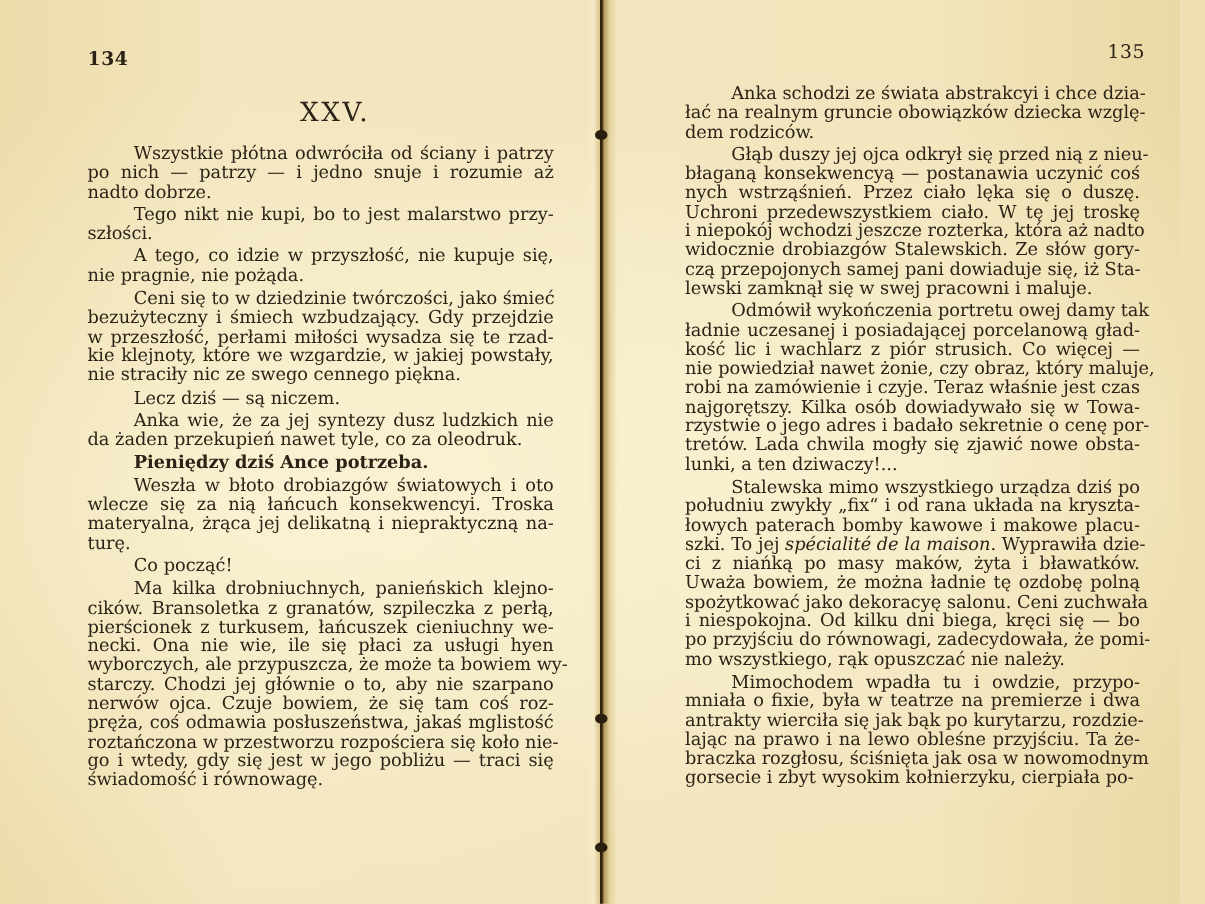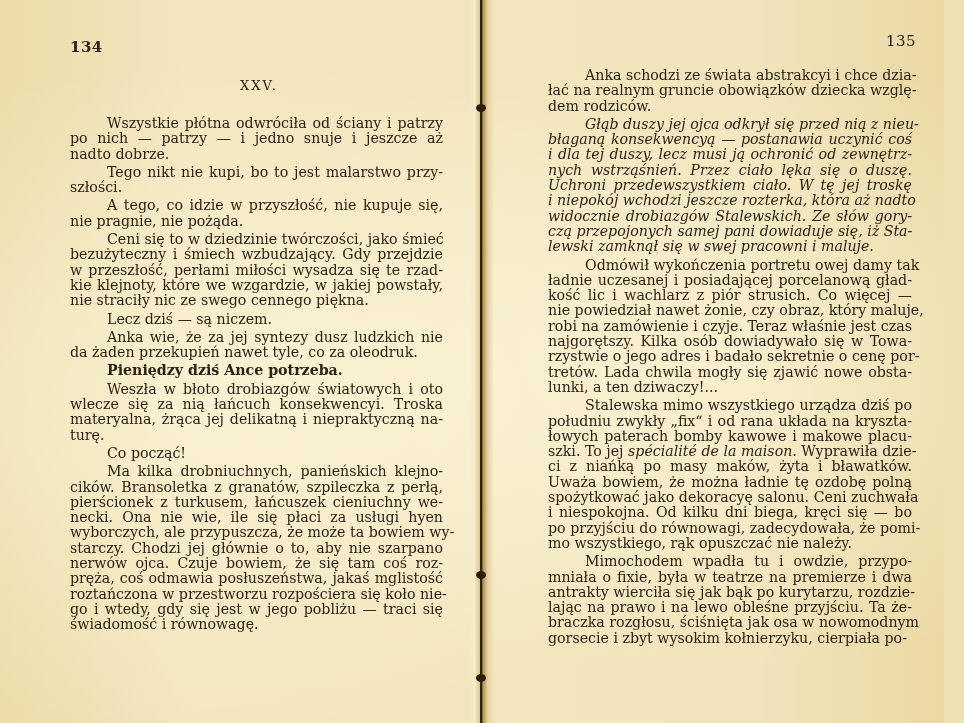--- a/index.html
+++ b/index.html
@@ -45,21 +45,21 @@
 
   .page-number {
     position: absolute; top: 38px;
     font-size: 15px; font-weight: bold; letter-spacing: 0.5px;
   }
   .left .page-number { left: 70px; }
   .right .page-number { left: 404px; font-weight: normal; top: 32px; }
 
   .chapter-title {
     position: absolute; top: 78px; left: 240px;
-    font-size: 13px; letter-spacing: 2px;
+    font-size: 21px; letter-spacing: 2px;
   }
 
   .text-block {
     position: absolute;
     font-size: 14.2px; line-height: 15.3px;
     text-align: justify; text-align-last: auto;
     color: #2c2317;
   }
   .left .text-block { left: 70px; top: 116px; width: 373px; }
   .right .text-block { left: 66px; top: 68px; width: 364px; }
@@ -74,21 +74,21 @@
 <body>
 
 <div class="spread">
 
   <div class="page left">
     <div class="page-number">134</div>
     <div class="chapter-title">XXV.</div>
     <div class="text-block" id="left-text">
         <div class="para" style="text-indent: 0px;">
           <span class="line" style="text-indent: 37px;">Wszystkie płótna odwróciła od ściany i patrzy</span>
-          <span class="line">po nich — patrzy — i jedno snuje i jeszcze aż</span>
+          <span class="line">po nich — patrzy — i jedno snuje i rozumie aż</span>
           <span class="line last">nadto dobrze.</span>
         </div>
         <div class="para" style="text-indent: 0px;">
           <span class="line" style="text-indent: 37px;">Tego nikt nie kupi, bo to jest malarstwo przy-</span>
           <span class="line last">szłości.</span>
         </div>
         <div class="para" style="text-indent: 0px;">
           <span class="line" style="text-indent: 37px;">A tego, co idzie w przyszłość, nie kupuje się,</span>
           <span class="line last">nie pragnie, nie pożąda.</span>
         </div>
@@ -135,24 +135,23 @@
   </div>
 
   <div class="page right">
     <div class="page-number">135</div>
     <div class="text-block" id="right-text">
         <div class="para" style="text-indent: 0px;">
           <span class="line" style="text-indent: 37px;">Anka schodzi ze świata abstrakcyi i chce dzia-</span>
           <span class="line">łać na realnym gruncie obowiązków dziecka wzglę-</span>
           <span class="line last">dem rodziców.</span>
         </div>
-        <div class="para" style="text-indent: 0px; font-style: italic;">
+        <div class="para" style="text-indent: 0px;">
           <span class="line" style="text-indent: 37px;">Głąb duszy jej ojca odkrył się przed nią z nieu-</span>
           <span class="line">błaganą konsekwencyą — postanawia uczynić coś</span>
-          <span class="line">i dla tej duszy, lecz musi ją ochronić od zewnętrz-</span>
           <span class="line">nych wstrząśnień. Przez ciało lęka się o duszę.</span>
           <span class="line">Uchroni przedewszystkiem ciało. W tę jej troskę</span>
           <span class="line">i niepokój wchodzi jeszcze rozterka, która aż nadto</span>
           <span class="line">widocznie drobiazgów Stalewskich. Ze słów gory-</span>
           <span class="line">czą przepojonych samej pani dowiaduje się, iż Sta-</span>
           <span class="line last">lewski zamknął się w swej pracowni i maluje.</span>
         </div>
         <div class="para" style="text-indent: 0px;">
           <span class="line" style="text-indent: 37px;">Odmówił wykończenia portretu owej damy tak</span>
           <span class="line">ładnie uczesanej i posiadającej porcelanową gład-</span>

